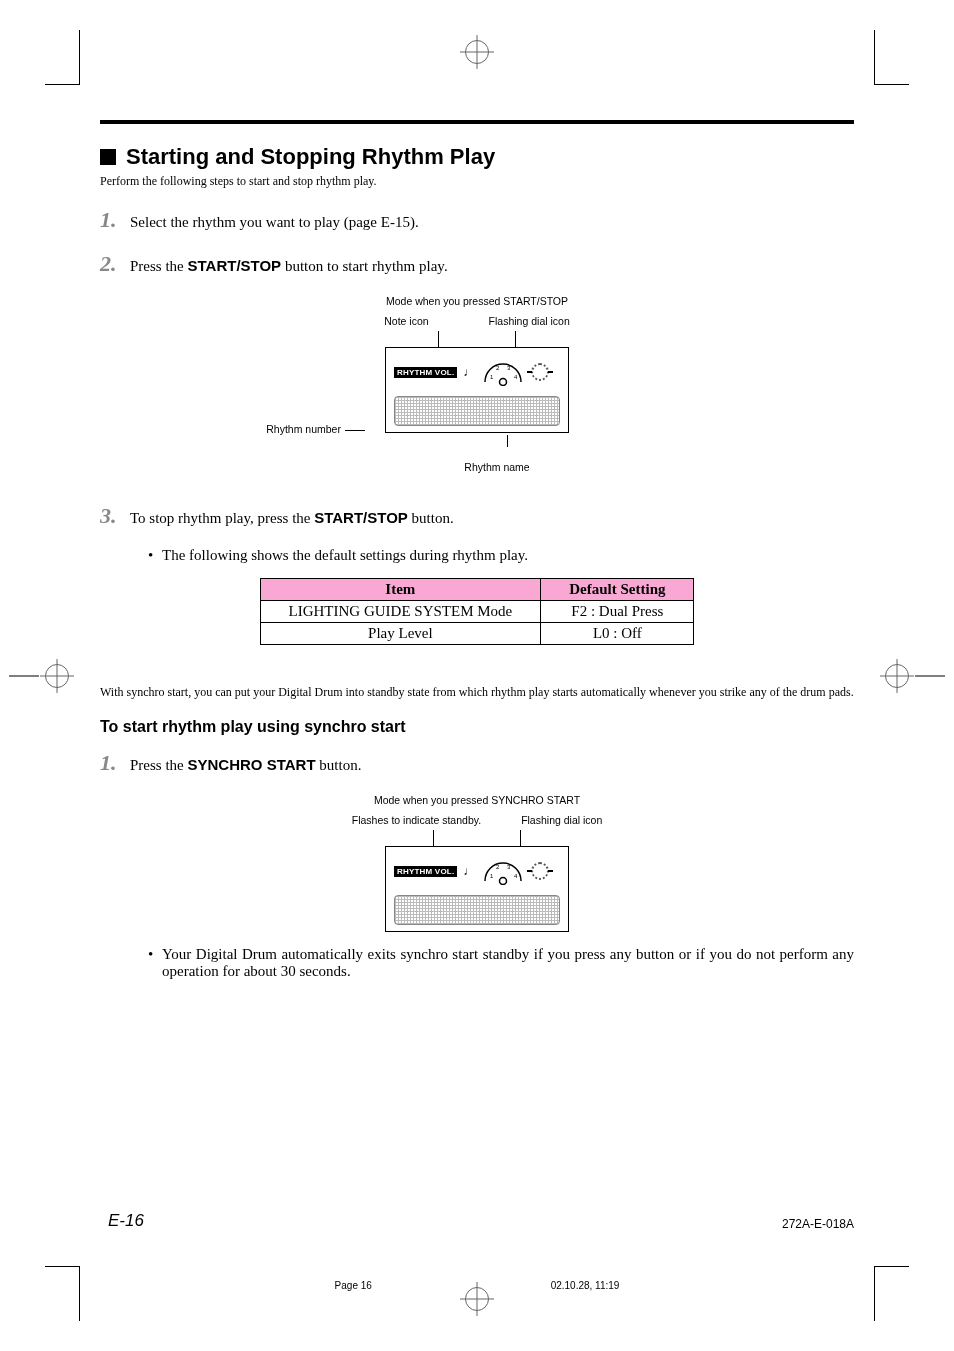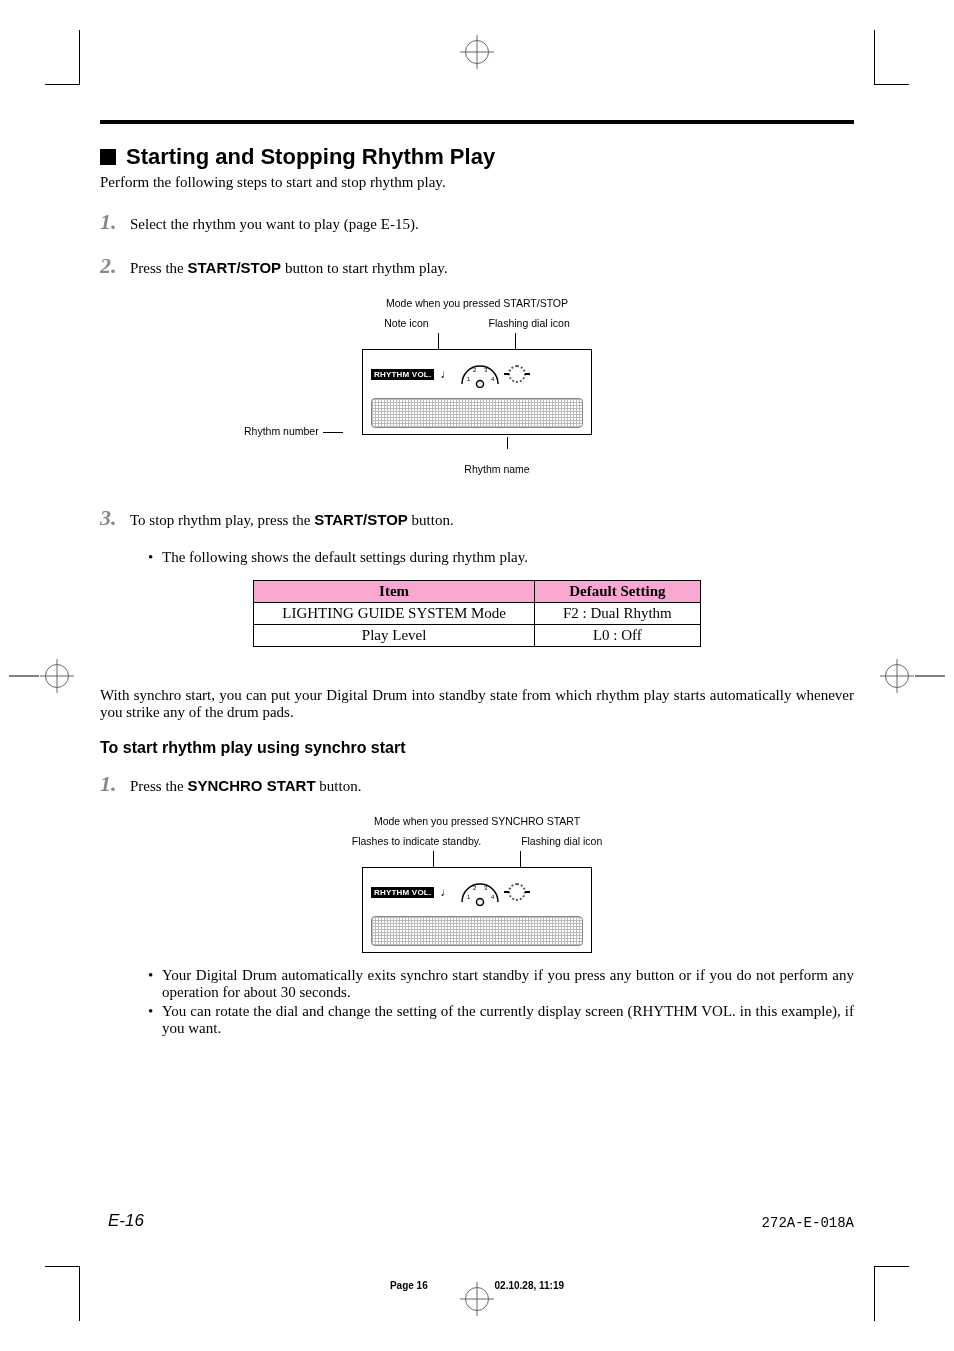--- a/index.html
+++ b/index.html
@@ -37,21 +37,21 @@
     margin-bottom: 20px;
   }
   .h1row {
     display: flex;
     align-items: center;
     gap: 10px;
     margin-bottom: 4px;
   }
   .square { width: 16px; height: 16px; background: #000; }
   .h1 { font-family: Arial, Helvetica, sans-serif; font-weight: bold; font-size: 22px; }
-  .intro { font-size: 15px; margin-bottom: 18px; }
+  .intro { font-size: 12px; margin-bottom: 18px; }
   .h2 { font-family: Arial, Helvetica, sans-serif; font-weight: bold; font-size: 16px; margin-bottom: 14px; }
   .step { display: flex; gap: 10px; align-items: baseline; margin-bottom: 18px; font-size: 15px; }
   .step-num { font-family: "Times New Roman", Times, serif; font-style: italic; font-weight: bold; font-size: 22px; color: #888; min-width: 20px; }
   .step-text { flex: 1; }
   .step-text strong { font-family: "Arial Narrow", Arial, sans-serif; font-weight: bold; }
   .bullets { margin-left: 48px; font-size: 15px; margin-bottom: 14px;}
   .bullets li { list-style: none; position: relative; padding-left: 14px; margin-bottom: 2px; text-align: justify;}
   .bullets li::before { content: "•"; position: absolute; left: 0; }
   .fig {
     margin: 8px auto 30px auto;
@@ -60,21 +60,21 @@
     position: relative;
     text-align: center;
   }
   .fig-cap { margin-bottom: 8px; }
   .fig-labels-top { display:flex; justify-content:center; gap:60px; margin-bottom:4px;}
   .fig-labels-top span { display:inline-block;}
   .fig-box {
     display: inline-block;
     border: 1px solid #000;
     padding: 10px 8px 6px 8px;
-    width: 230px;
+    width: 184px;
     position: relative;
     vertical-align: top;
     background:#fff;
   }
   .fig-inner-top {
     display: flex; align-items: center; gap: 6px; justify-content: flex-start; margin-bottom: 10px;
     position:relative;
   }
   .rvol { background:#000; color:#fff; font-size:8px; font-weight:bold; padding:1px 3px; letter-spacing:0.2px;}
   .note { font-size: 12px; }
@@ -97,23 +97,23 @@
     padding: 2px 28px;
     text-align: center;
   }
   table.defaults th { background: #f9a8d4; font-weight: bold; }
   .footer {
     position: absolute; bottom: 0; left: 8px; right: 0;
     display:flex; justify-content:space-between; align-items:flex-end;
     font-size: 12px;
   }
   .page-num { font-style: italic; font-size: 17px; font-family:Arial,sans-serif;}
-  .doc-id { font-size: 14px; font-family:Liberation Mono, monospace;}
+  .doc-id { font-size: 12px; font-family:Liberation Sans, sans-serif;}
   .imprint { position:absolute; bottom:60px; left:0; right:0; text-align:center; font-family:Arial,sans-serif; font-size:10px; color:#000;}
-  .imprint span { display:inline-block; margin: 0 32px; font-weight: bold;}
+  .imprint span { display:inline-block; margin: 0 88px;}
   .arc-svg { width:44px; height:28px;}
   .lead-top-row { display:flex; justify-content:center; gap:76px; margin-bottom:0;}
   .lead-top-row .lead-v {height:16px;}
   .justify { text-align: justify; }
 </style>
 </head>
 <body>
 
 <div class="crop-tl"></div>
 <div class="crop-tr"></div>
@@ -201,21 +201,21 @@
   </ul>
 
   <table class="defaults">
     <tbody>
         <tr>
       <th>Item</th>
       <th>Default Setting</th>
     </tr>
     <tr>
       <td>LIGHTING GUIDE SYSTEM Mode</td>
-      <td>F2 : Dual Rhythm</td>
+      <td>F2 : Dual Press</td>
     </tr>
     <tr>
       <td>Play Level</td>
       <td>L0 : Off</td>
     </tr>
   </tbody>
     </table>
 
   <div class="intro justify">With synchro start, you can put your Digital Drum into standby state from which rhythm play starts automatically whenever you strike any of the drum pads.</div>
   <div class="h2">To start rhythm play using synchro start</div>
@@ -252,21 +252,20 @@
           </svg>
           <span class="dial-icon"></span>
         </div>
         <div class="lcd-bar"></div>
       </div>
     </div>
   </div>
 
   <ul class="bullets">
     <li>Your Digital Drum automatically exits synchro start standby if you press any button or if you do not perform any operation for about 30 seconds.</li>
-    <li>You can rotate the dial and change the setting of the currently display screen (RHYTHM VOL. in this example), if you want.</li>
   </ul>
 
   <div class="footer">
     <div class="page-num">E-16</div>
     <div class="doc-id">272A-E-018A</div>
   </div>
 </div>
 
 <div class="imprint">
   <span>Page 16</span>

